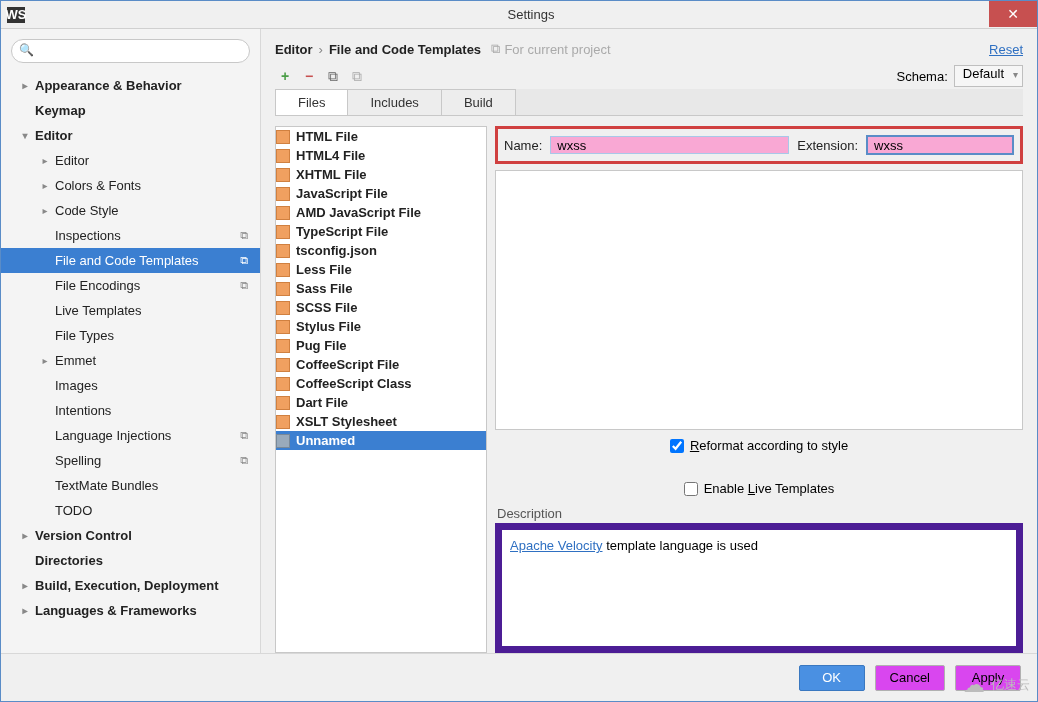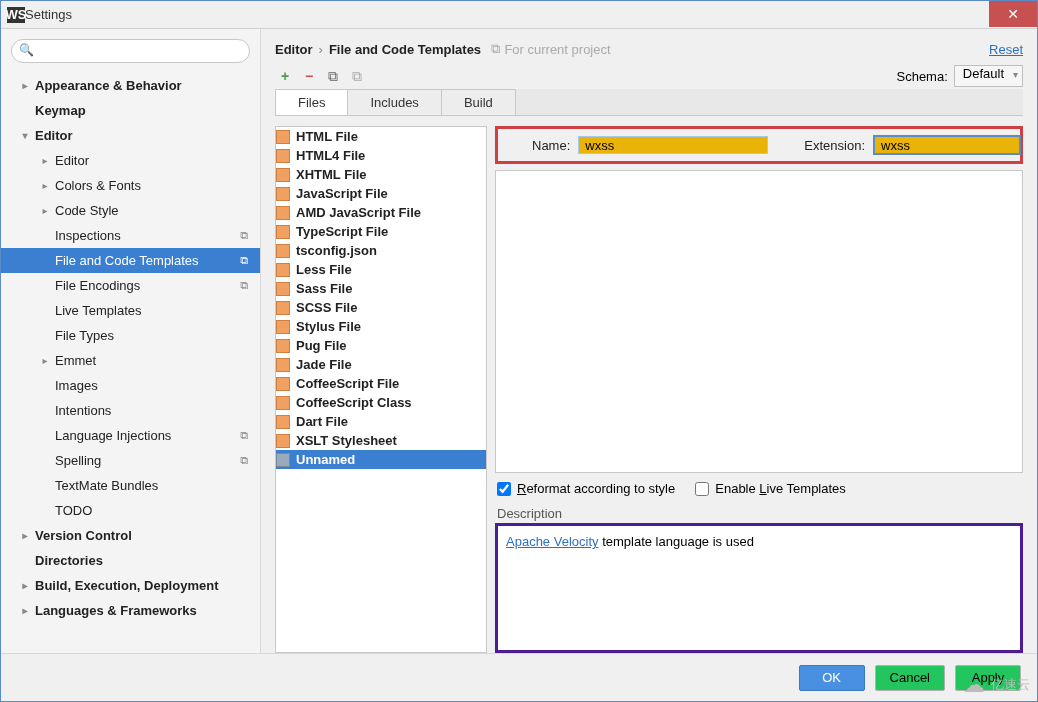--- a/index.html
+++ b/index.html
@@ -1,20 +1,20 @@
 <!DOCTYPE html>
 <html><head>
 <meta charset="utf-8">
 <style>
 * { box-sizing: border-box; margin: 0; padding: 0; font-family: "Segoe UI", Tahoma, sans-serif; font-size: 13px; }
 body { background: #f0f0f0; width: 1038px; height: 702px; overflow: hidden; position: relative; }
 .window { width: 100%; height: 100%; background: #f0f0f0; border: 1px solid #5a8cc7; display: flex; flex-direction: column; }
 .titlebar { height: 28px; background: #f0f0f0; display: flex; align-items: center; position: relative; border-bottom: 1px solid #d0d0d0; }
 .titlebar .app-icon { width: 18px; height: 16px; margin-left: 6px; background: #333; color: #fff; font-size: 13px; font-weight: bold; display:flex; align-items:center; justify-content:center; }
-.titlebar .title { flex: 1; text-align: left; color: #333; }
+.titlebar .title { flex: 1; text-align: center; color: #333; }
 .titlebar .close { width: 48px; height: 26px; background: #c75050; color:#fff; display:flex; align-items:center; justify-content:center; position:absolute; right:0; top:0; cursor:pointer; font-size:14px; }
 .body { flex:1; display:flex; min-height:0; }
 .sidebar { width:260px; background:#f4f4f4; border-right:1px solid #d8d8d8; display:flex; flex-direction:column; }
 .search-wrap { padding:10px 10px 6px; }
 .search { width:100%; height:24px; border:1px solid #c8c8c8; border-radius:12px; padding:0 24px 0 10px; background:#fff; color:#999; }
 .search-wrap { position:relative; }
 .search-wrap .mag { position:absolute; left:18px; top:14px; color:#aaa; font-size:12px; pointer-events:none; }
 .tree { flex:1; overflow:auto; padding-top:4px; }
 .tree-item { display:flex; align-items:center; height:25px; padding-left:18px; color:#222; cursor:pointer; user-select:none; }
 .tree-item.bold { font-weight:bold; }
@@ -39,33 +39,33 @@
 .tabs { display:flex; border-bottom:1px solid #c8c8c8; background:#e8e8e8; }
 .tab { padding:5px 22px; border:1px solid #c8c8c8; border-bottom:none; margin-right:-1px; background:#ededed; cursor:pointer; color:#333; }
 .tab.active { background:#fff; }
 .content-row { flex:1; display:flex; gap:8px; min-height:0; margin-top:10px; }
 .template-list-wrap { width:212px; border:1px solid #c8c8c8; background:#fff; overflow:auto; }
 .tmpl-item { display:flex; align-items:center; height:19px; padding:0 0; font-weight:bold; color:#222; cursor:pointer; white-space:nowrap; }
 .tmpl-item .ficon { width:14px; height:14px; margin-right:6px; display:inline-block; background:#f0a060; border:1px solid #d08040; }
 .tmpl-item.selected { background:#3b7fd1; color:#fff; }
 .right-col { flex:1; display:flex; flex-direction:column; min-width:0; }
 .form-area { border:3px solid #d04040; padding:6px 6px; display:flex; align-items:center; gap:8px; margin-bottom:6px; }
-.form-area label { color:#222;margin-left:28px; }
-.form-area input { height:17px; border:1px solid #a8c8e8; padding:8px 6px; background:#eab308; }
+.form-area label { color:#222; }
+.form-area input { height:17px; border:1px solid #a8c8e8; padding:8px 6px; background:#f9a8d4; }
 .name-input { flex:1; }
 .ext-input { width:148px; border:2px solid #5a8cc7 !important; }
 .editor-area { flex:1; border:1px solid #c8c8c8; background:#fff; }
-.check-row { display:flex; align-items:center; gap:20px; padding:8px 2px; }
+.check-row { display:flex; align-items:center; gap:28px; padding:8px 2px;flex-direction:column; }
 .check-row label { display:flex; align-items:center; gap:6px; cursor:pointer; }
 .check-row input[type=checkbox] { width:14px; height:14px; }
 .desc-label { color:#555; margin:2px 0 2px 2px; }
-.desc-box { border:3px solid #4c1d95; background:#fff; padding:8px; height:130px; overflow:auto; }
+.desc-box { border:7px solid #4c1d95; background:#fff; padding:8px; height:130px; overflow:auto; }
 .desc-box a { color:#2f70c2; text-decoration:underline; }
 .footer { height:48px; border-top:1px solid #d8d8d8; display:flex; align-items:center; justify-content:flex-end; gap:10px; padding:0 16px; background:#f0f0f0; }
-.btn { height:26px; min-width:66px; padding:0 14px; border:1px solid #b0b0b0; background:#22c55e; cursor:pointer; display:flex; align-items:center; justify-content:center; border-radius:2px; }
+.btn { height:26px; min-width:66px; padding:0 14px; border:1px solid #b0b0b0; background:#d946ef; cursor:pointer; display:flex; align-items:center; justify-content:center; border-radius:2px; }
 .btn.primary { background:#4a90e2; border-color:#3a78c0; color:#fff; }
 .watermark { position:absolute; right:8px; bottom:4px; color:#bcbcbc; font-size:14px; display:flex; align-items:center; gap:6px; }
 .watermark .cloud { font-size:22px; }
 .und { text-decoration: underline; }
 </style>
 </head>
 <body>
 
 <div class="window">
   <div class="titlebar">
@@ -251,24 +251,20 @@
             <div class="tmpl-item">
               <span class="ficon"></span>
               <span>Stylus File</span>
             </div>
             <div class="tmpl-item">
               <span class="ficon"></span>
               <span>Pug File</span>
             </div>
             <div class="tmpl-item">
               <span class="ficon"></span>
-              <span>Jade File</span>
-            </div>
-            <div class="tmpl-item">
-              <span class="ficon"></span>
               <span>CoffeeScript File</span>
             </div>
             <div class="tmpl-item">
               <span class="ficon"></span>
               <span>CoffeeScript Class</span>
             </div>
             <div class="tmpl-item">
               <span class="ficon"></span>
               <span>Dart File</span>
             </div>

